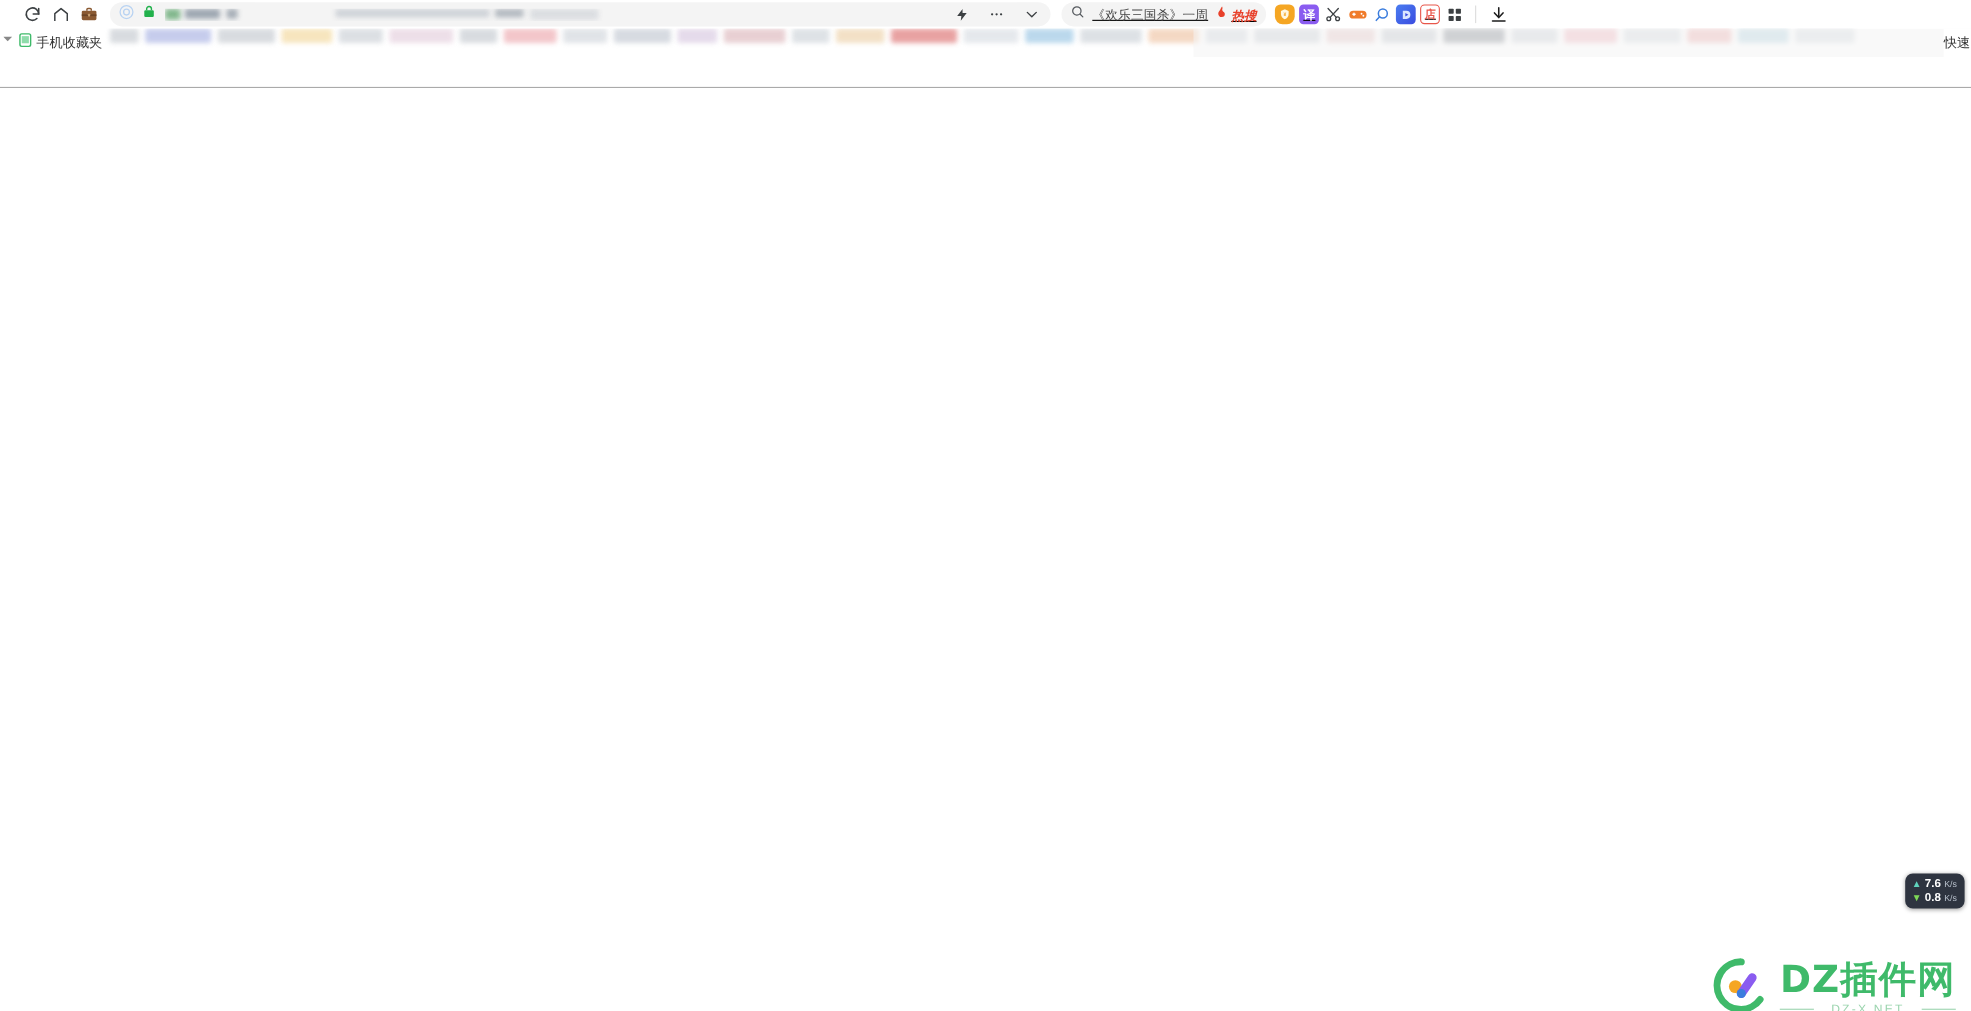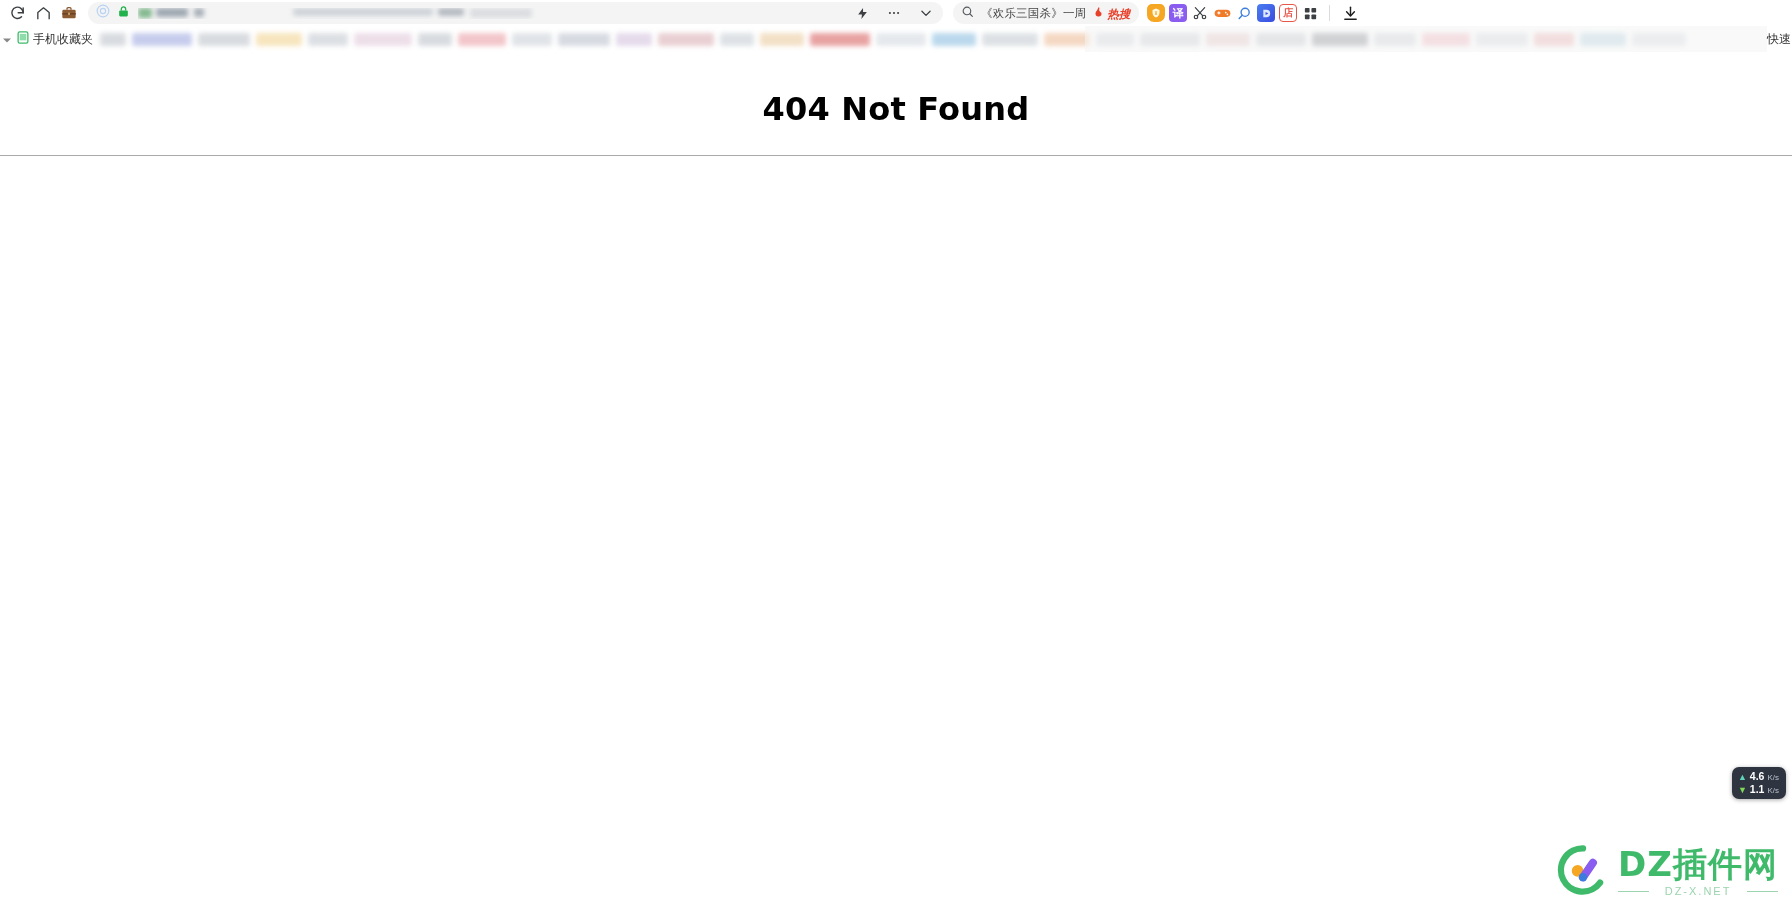--- a/index.html
+++ b/index.html
@@ -14,22 +14,23 @@
   
   #browser-chrome {
     width: 1792px;
     background: #ffffff;
   }
 
   #toolbar {
     height: 26px;
     display: flex;
     align-items: center;
-    padding: 0 4px;
+    padding: 0 16px;
     background: #ffffff;
+    text-decoration: underline;
   }
 
   .tb-btn {
     width: 26px; height: 24px;
     display: flex; align-items: center; justify-content: center;
     flex: 0 0 auto;
     cursor: pointer;
     border-radius: 3px;
   }
   .tb-btn svg { display: block; }
@@ -113,21 +114,20 @@
     width: 1px; height: 16px;
     background: #dcdcdc;
     margin: 0 6px;
     flex: 0 0 auto;
   }
 
   
   #bookmark-bar {
     height: 26px;
     display: flex;
-    align-items: center;
     padding: 0 2px;
     background: #ffffff;
     overflow: hidden;
     position: relative;
   }
   #bm-first {
     display: flex; align-items: center; gap: 4px;
     padding: 0 4px;
     flex: 0 0 auto;
     cursor: pointer;
@@ -459,32 +459,31 @@
     <div id="bm-overlay"></div>
 
     <div id="bm-last">
       <span>快速</span>
     </div>
   </div>
 </div>
 
 <div id="page">
 
-  <h1 id="err-title">404 Not Found</h1>
   <hr id="err-rule">
 
   <div id="net-widget">
     <div class="net-row">
       <span class="net-arrow net-up">▲</span>
-      <span class="net-val">4.6</span>
+      <span class="net-val">7.6</span>
       <span class="net-unit">K/s</span>
     </div>
     <div class="net-row">
       <span class="net-arrow net-down">▼</span>
-      <span class="net-val">1.1</span>
+      <span class="net-val">0.8</span>
       <span class="net-unit">K/s</span>
     </div>
   </div>
 
   <div id="watermark">
     <span id="wm-logo">
       <svg width="54" height="54" viewBox="0 0 60 60">
         <path d="M30 6a24 24 0 1 0 19 38" fill="none" stroke="#3fba6a" stroke-width="7" stroke-linecap="round"></path>
         <circle cx="24" cy="31" r="6.5" fill="#f5a623"></circle>
         <path d="M30 38 L41 22" stroke="#8a5cf0" stroke-width="9" stroke-linecap="round"></path>

